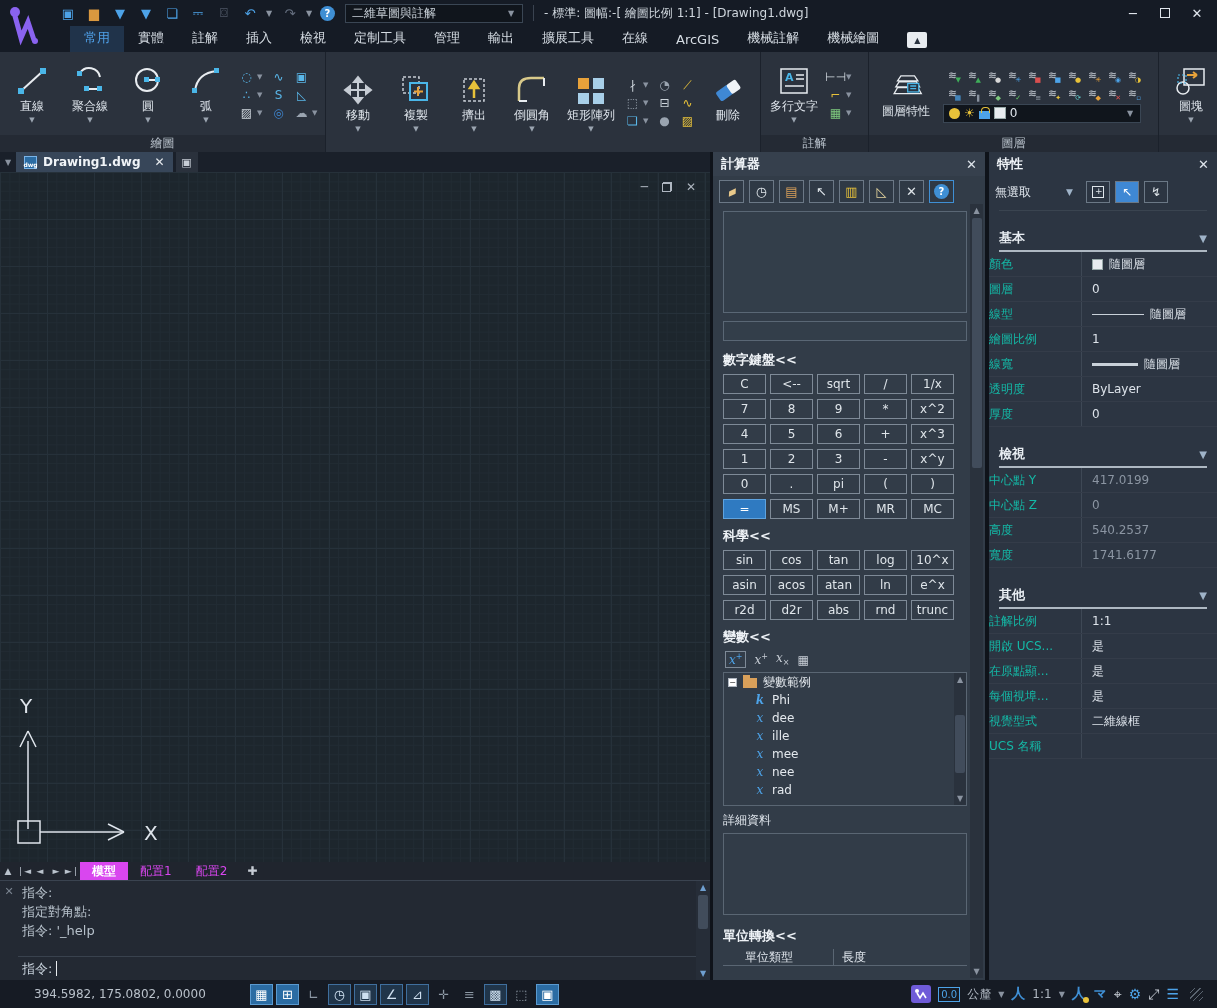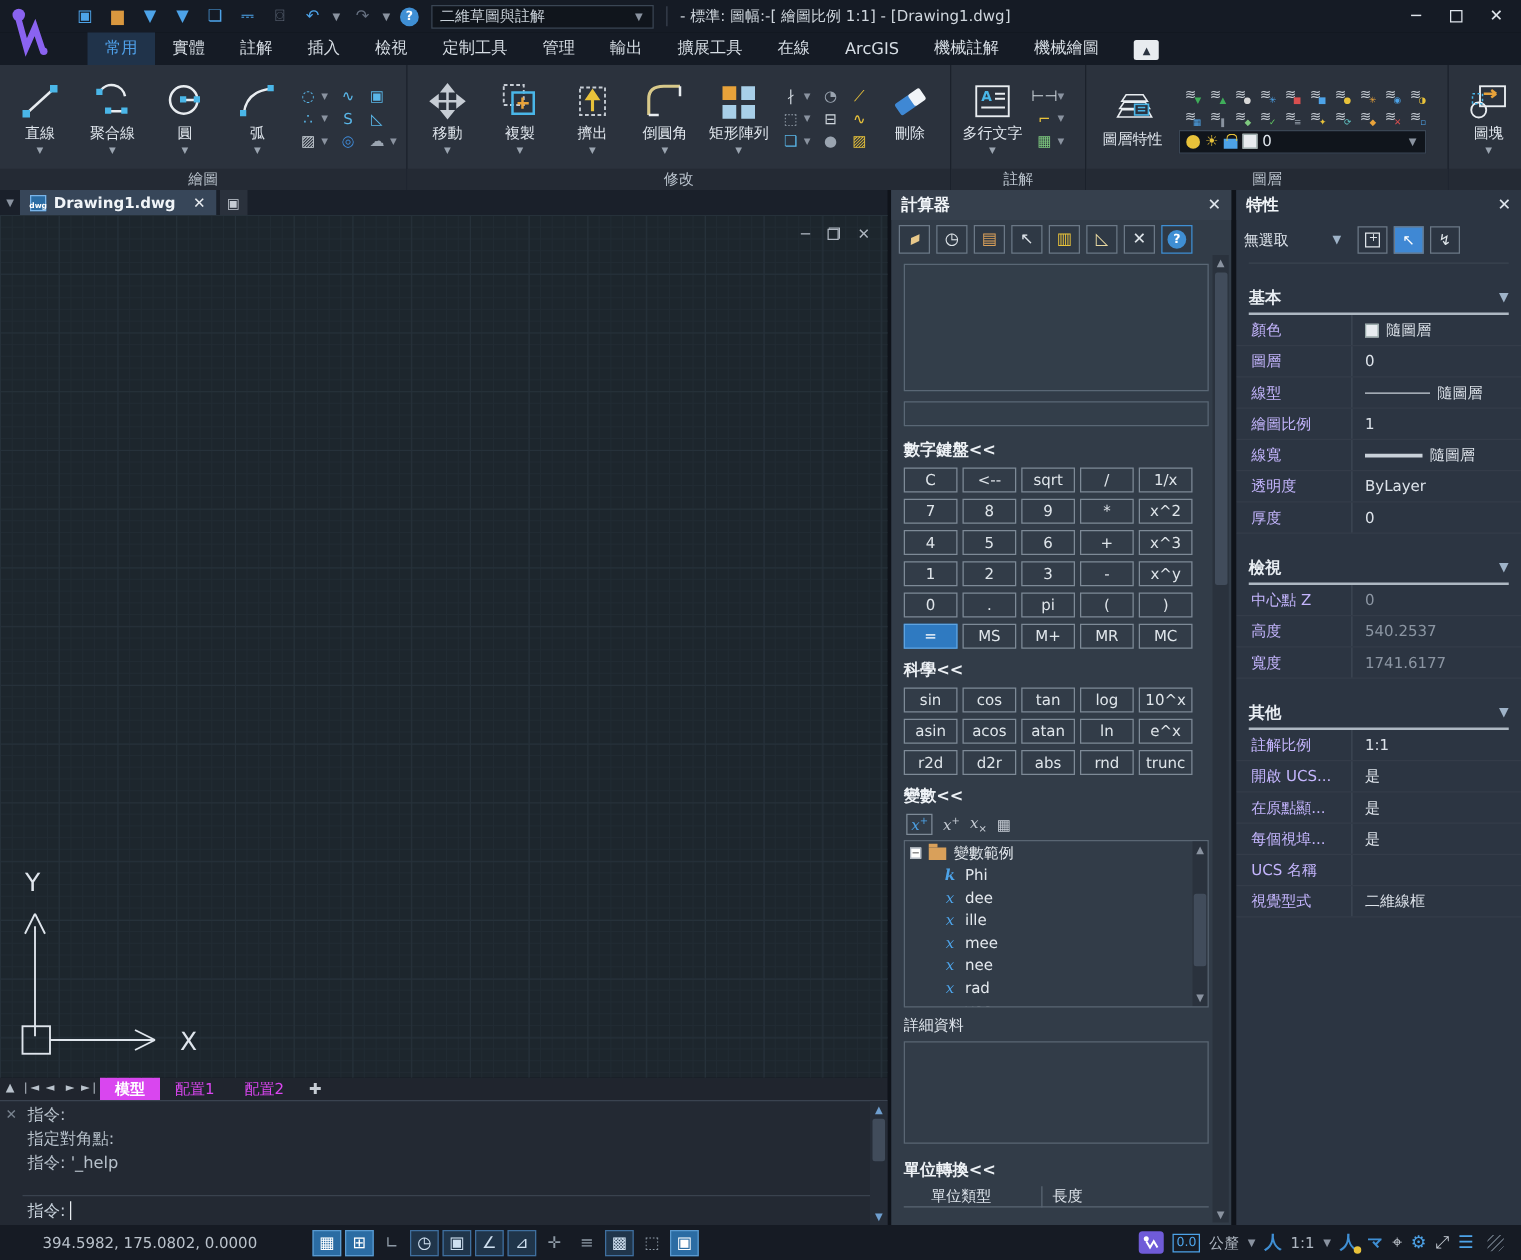--- a/index.html
+++ b/index.html
@@ -130,21 +130,21 @@
 .selcaret{color:#9fb3c8;font-size:9px;margin:0 8px 0 30px}
 .selbtn{width:24px;height:22px;border:1px solid #6b7886;display:flex;align-items:center;justify-content:center;color:#dfe5ea;font-size:12px;position:relative}
 .selbtn.hl{background:#3f88d4;color:#fff}
 .dblsq{position:relative;width:12px;height:12px;border:1px solid #dfe5ea}
 .dblsq:before{content:'+';position:absolute;font-size:9px;top:-1px;left:2px;color:#dfe5ea}
 .sephr{height:1px;background:#3a4450;margin:2px 10px 0}
 .psect{margin-top:18px}
 .psect-h{display:flex;align-items:center;margin:0 10px 0;border-bottom:2px solid #aeb8c2;padding-bottom:3px;color:#e8edf2;font-weight:bold;font-size:13px}
 .psect-h .pc{margin-left:auto;color:#9fb3c8;font-size:10px}
 .prow{display:flex;height:25px;align-items:stretch;border-bottom:1px solid rgba(255,255,255,.04)}
-.pl{width:92px;padding-left:12px;color:#c4b5fd;display:flex;align-items:center;font-size:12px;white-space:nowrap}
+.pl{width:92px;color:#14b8a6;display:flex;align-items:center;font-size:12px;white-space:nowrap}
 .pv{flex:1;padding-left:10px;border-left:1px solid #3e4855;color:#dde3ea;display:flex;align-items:center;gap:6px;font-size:12px;white-space:nowrap}
 .pv.ro{color:#8b95a2}
 .swatch{width:11px;height:11px;background:#e8ecf0;border:1px solid #9aa}
 .lsample{display:inline-block;width:52px;height:1px;background:#c9d1d9}
 .lsample.thick{height:3px;width:46px}
 
 
 .statusbar{height:28px;background:#161b24;display:flex;align-items:center;flex:0 0 28px;font-size:12px;position:relative}
 .coords{color:#b9c1ca;padding-left:34px;width:250px}
 .stgroup{display:flex;gap:3px;align-items:center}
@@ -367,21 +367,20 @@
           <svg viewBox="0 0 34 32">
               <g transform="rotate(-35 17 16)">
                 <rect x="5" y="11" width="15" height="11" rx="2" fill="#3f88d4"></rect>
                 <rect x="18" y="11" width="11" height="11" rx="2" fill="#f0f4f8"></rect>
               </g>
             </svg>
           <span class="blabel">刪除</span>
             <span class="bcaret">&nbsp;</span>
         </div>
       </div>
-      <div class="rpanel-label">修改</div>
     </div>
 
     <div class="rpanel" style="flex:0 0 108px">
       <div class="rpanel-body">
         <div class="bigbtn">
           <svg viewBox="0 0 34 32">
               <rect x="4" y="4" width="26" height="24" fill="none" stroke="#e8ecf0" stroke-width="1.5"></rect>
               <text x="8" y="16" fill="#4ab6e8" font-size="11" font-weight="bold">A</text>
               <path d="M19 10 h8 M19 14 h8 M8 21 h19" stroke="#e8ecf0" stroke-width="1.5"></path>
             </svg>
@@ -746,20 +745,26 @@
             </span>
         </div>
       </div>
 
       <div class="psect">
         <div class="psect-h">
           <span>檢視</span>
           <span class="pc">▼</span>
         </div>
         <div class="prow">
+          <span class="pl">中心點 Y</span>
+          <span class="pv ro">
+              <span>417.0199</span>
+            </span>
+        </div>
+        <div class="prow">
           <span class="pl">中心點 Z</span>
           <span class="pv ro">
               <span>0</span>
             </span>
         </div>
         <div class="prow">
           <span class="pl">高度</span>
           <span class="pv ro">
               <span>540.2537</span>
             </span>
@@ -795,29 +800,29 @@
               <span>是</span>
             </span>
         </div>
         <div class="prow">
           <span class="pl">每個視埠...</span>
           <span class="pv">
               <span>是</span>
             </span>
         </div>
         <div class="prow">
+          <span class="pl">視覺型式</span>
+          <span class="pv">
+              <span>二維線框</span>
+            </span>
+        </div>
+        <div class="prow">
           <span class="pl">UCS 名稱</span>
           <span class="pv">
               <span></span>
-            </span>
-        </div>
-        <div class="prow">
-          <span class="pl">視覺型式</span>
-          <span class="pv">
-              <span>二維線框</span>
             </span>
         </div>
       </div>
     </div>
   </div>
 
   <div class="statusbar">
     <span class="coords">394.5982, 175.0802, 0.0000</span>
     <div class="stgroup">
       <span class="st on">▦</span>

